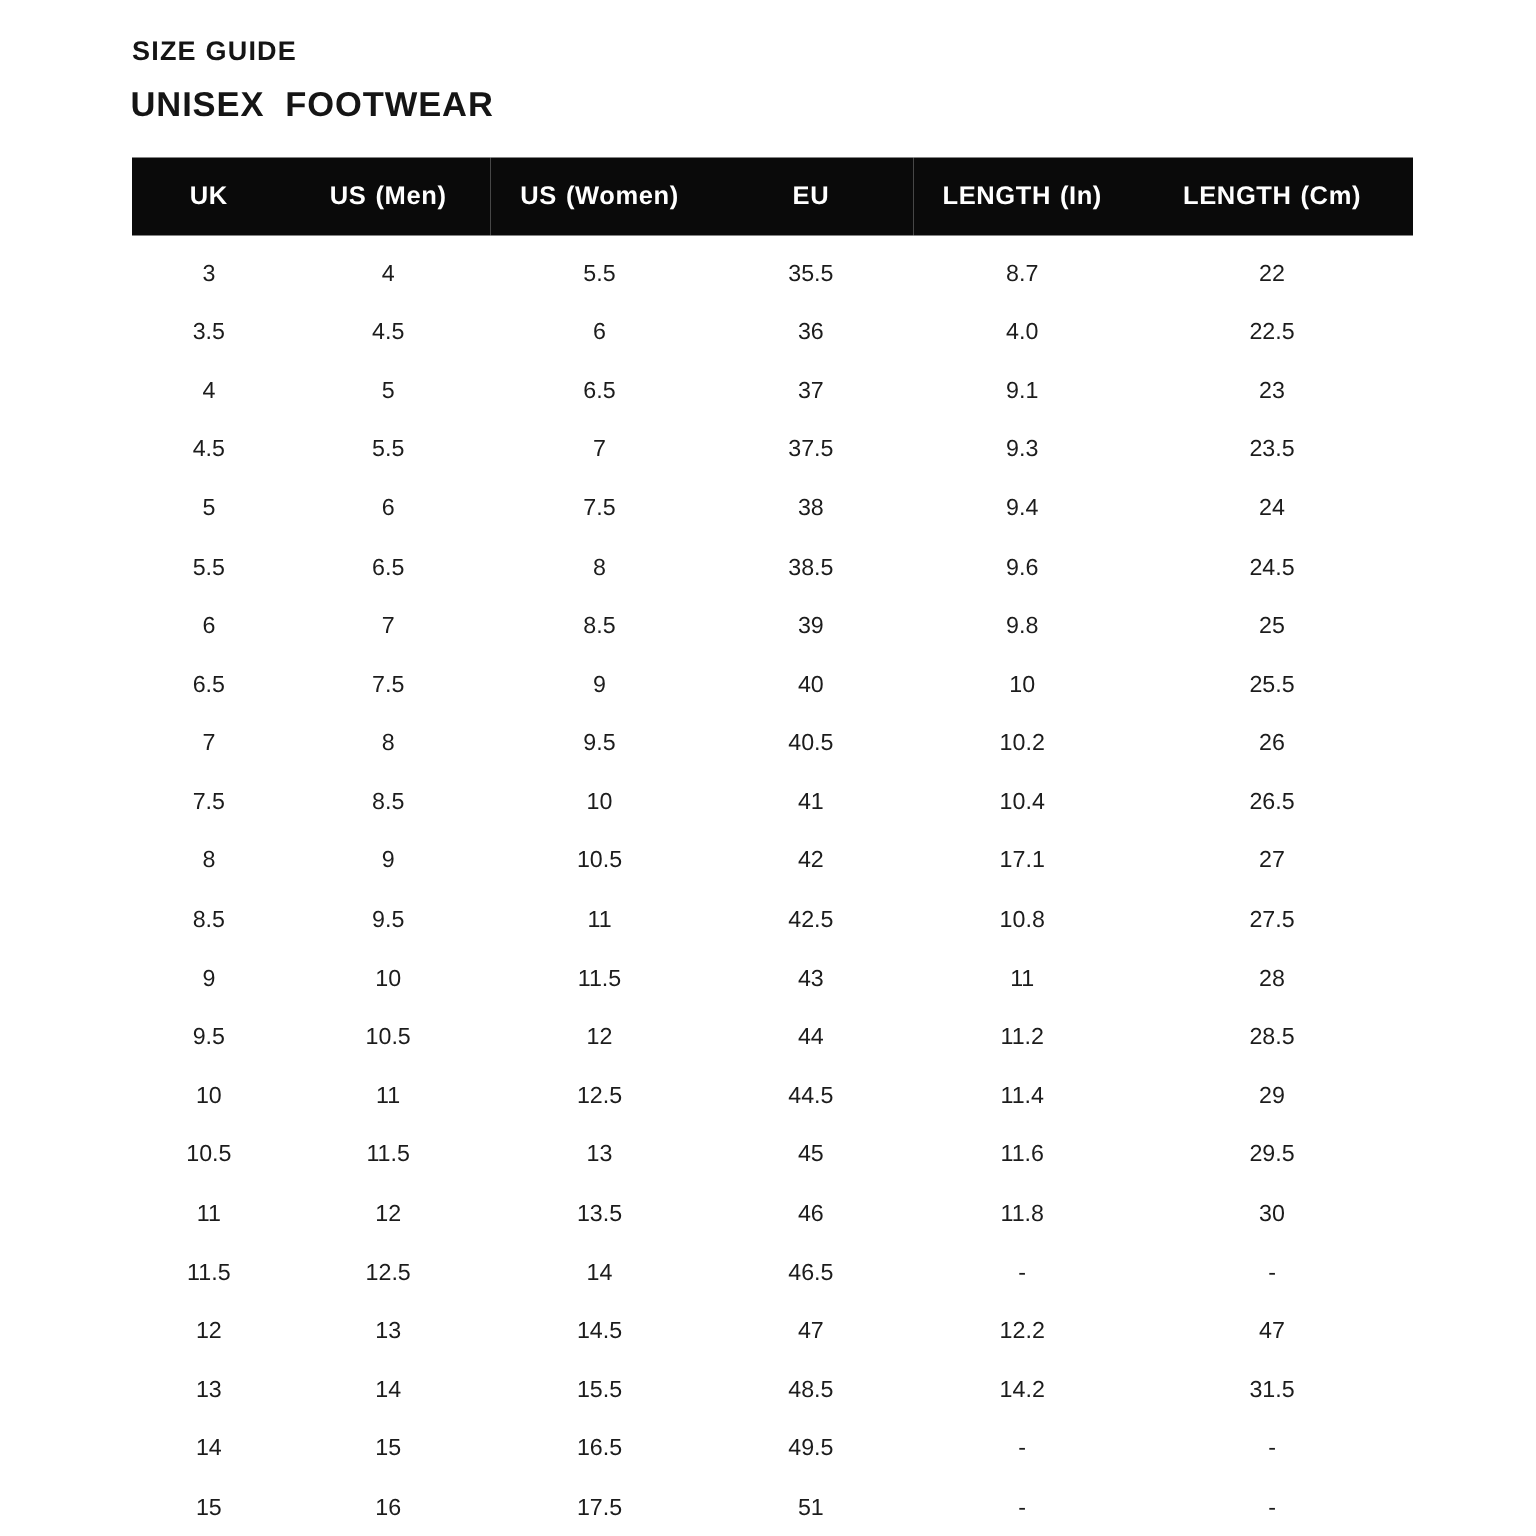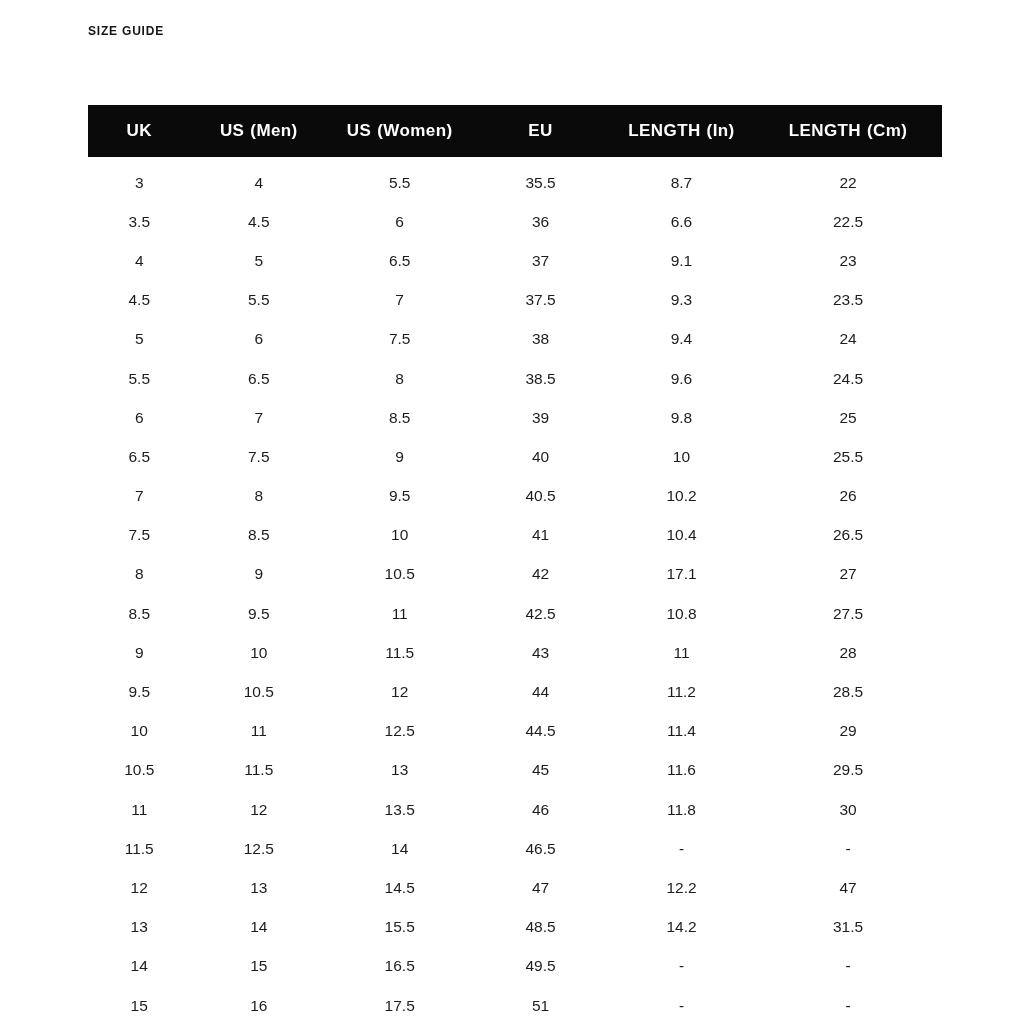--- a/index.html
+++ b/index.html
@@ -11,21 +11,21 @@
     width: 1024px;
     height: 1024px;
     background: #ffffff;
     overflow: hidden;
   }
 
   .eyebrow {
     position: absolute;
     left: 88px;
     top: 24px;
-    font-size: 12px;
+    font-size: 18px;
     font-weight: 700;
     letter-spacing: 0.8px;
     color: #151515;
   }
 
   .title {
     position: absolute;
     left: 87px;
     top: 56px;
     font-size: 23px;
@@ -79,20 +79,21 @@
     border: none;
   }
 </style>
 </head>
 <body>
 
 <div class="page">
 
   <div class="eyebrow">SIZE GUIDE</div>
 
+  <div class="title">UNISEX  FOOTWEAR</div>
 
   <table class="size-table">
     <colgroup>
       <col style="width:12%">
       <col style="width:16%">
       <col style="width:17%">
       <col style="width:16%">
       <col style="width:17%">
       <col style="width:22%">
     </colgroup>
@@ -125,21 +126,21 @@
           <td>5.5</td>
           <td>35.5</td>
           <td>8.7</td>
           <td>22</td>
         </tr>
         <tr>
           <td>3.5</td>
           <td>4.5</td>
           <td>6</td>
           <td>36</td>
-          <td>6.6</td>
+          <td>4.0</td>
           <td>22.5</td>
         </tr>
         <tr>
           <td>4</td>
           <td>5</td>
           <td>6.5</td>
           <td>37</td>
           <td>9.1</td>
           <td>23</td>
         </tr>

